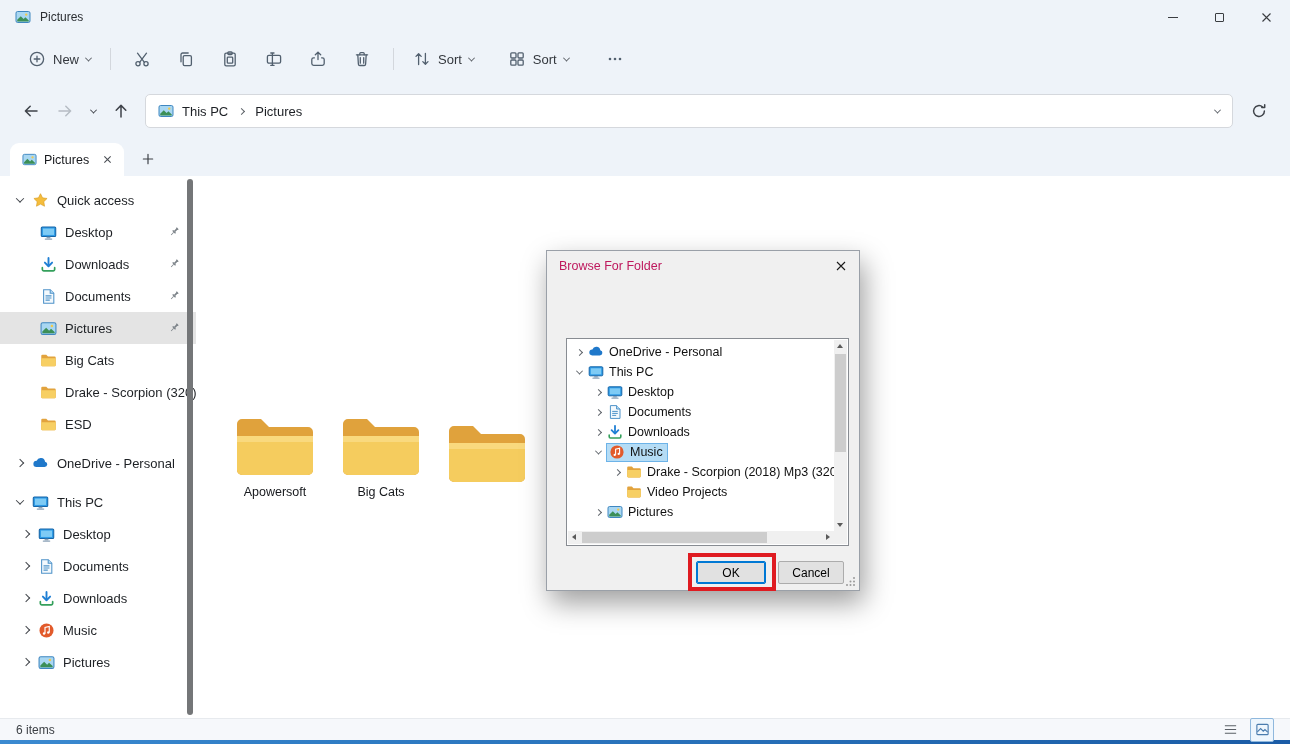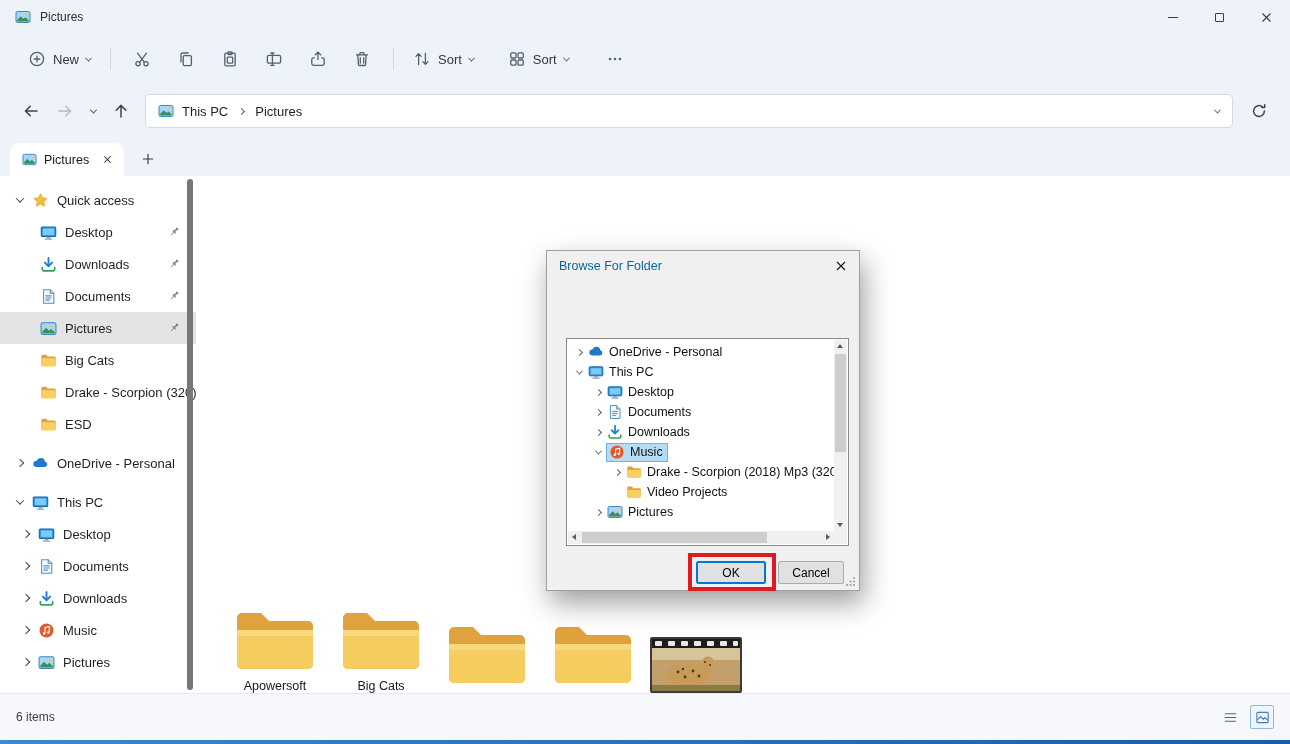--- a/index.html
+++ b/index.html
@@ -52,33 +52,33 @@
 .srow .chev-box{width:16px;height:16px;display:flex;align-items:center;justify-content:center;margin-right:4px;flex:none;color:#42464c}
 .srow .s-icon{width:17px;height:17px;margin-right:8px;flex:none;display:flex}
 .srow.child{padding-left:40px}
 .srow.child2{padding-left:18px}
 .srow .pin{position:absolute;right:15px;width:14px;height:14px;display:flex}
 .srow.sel{background:#e4e4e4}
 .s-label{white-space:nowrap}
 .sgap{height:7px}
 .i16{width:100%;height:100%}
 
-.content{flex:1;padding:16px 0 0 26px;display:flex;align-items:flex-end;min-width:0}
+.content{flex:1;padding:16px 0 0 26px;display:flex;align-items:center;min-width:0}
 .tile{width:106px;display:flex;flex-direction:column;align-items:center;flex:none;padding-top:2px}
 .tile-label{margin-top:5px;font-size:12.5px;color:#17191d;max-width:102px;text-align:center;white-space:nowrap}
 .thumb-tile{width:100px;flex:none;display:flex;flex-direction:column;align-items:center;padding-top:14px}
 
-.statusbar{height:47px;flex:none;display:flex;align-items:center;padding:0 16px;background:#f6f8fb;border-top:1px solid #e7eaee;font-size:12px;color:#3c4045}
+.statusbar{height:22px;flex:none;display:flex;align-items:center;padding:0 16px;background:#f6f8fb;border-top:1px solid #e7eaee;font-size:12px;color:#3c4045}
 .status-right{margin-left:auto;display:flex;align-items:center;gap:8px}
 .view-toggle{width:24px;height:24px;display:flex;align-items:center;justify-content:center;border:1px solid transparent;border-radius:2px}
 .view-toggle.active{border:1px solid #8fb8dd;background:#eef6fd}
 
 .dialog{position:absolute;left:546px;top:250px;width:314px;height:341px;background:#f0f0f0;border:1px solid #9aa0a8;box-shadow:4px 12px 26px rgba(0,0,0,.38);z-index:10;font-size:12px}
 .dlg-titlebar{height:30px;display:flex;align-items:center;padding-left:12px}
-.dlg-title{font-size:12.5px;color:#0369a1}
+.dlg-title{font-size:12.5px;color:#be185d}
 .dlg-close{margin-left:auto;width:36px;height:30px;display:flex;align-items:center;justify-content:center}
 .dlg-tree{position:absolute;left:19px;top:87px;width:283px;height:208px;background:#fff;border:1px solid #888c92}
 .tree-rows{position:absolute;left:1px;top:1px;right:14px;bottom:14px;overflow:hidden;padding:2px 0 0 2px}
 .trow{height:20px;display:flex;align-items:center;white-space:nowrap;color:#111}
 .trow.ind1{padding-left:2px}
 .trow.ind2{padding-left:21px}
 .trow.ind3{padding-left:40px}
 .texp{width:15px;height:15px;display:flex;align-items:center;justify-content:center;flex:none;color:#5f646a}
 .texp .chev{width:5px;height:5px;border-width:1.2px}
 .ticon{width:16px;height:16px;margin:0 5px 0 1px;flex:none;display:flex}

